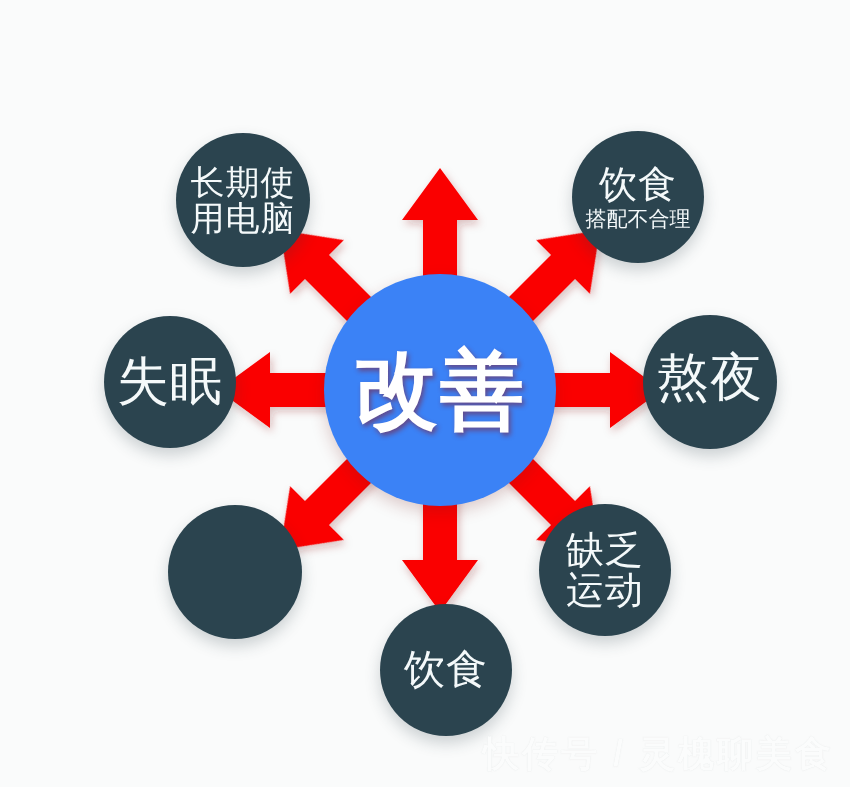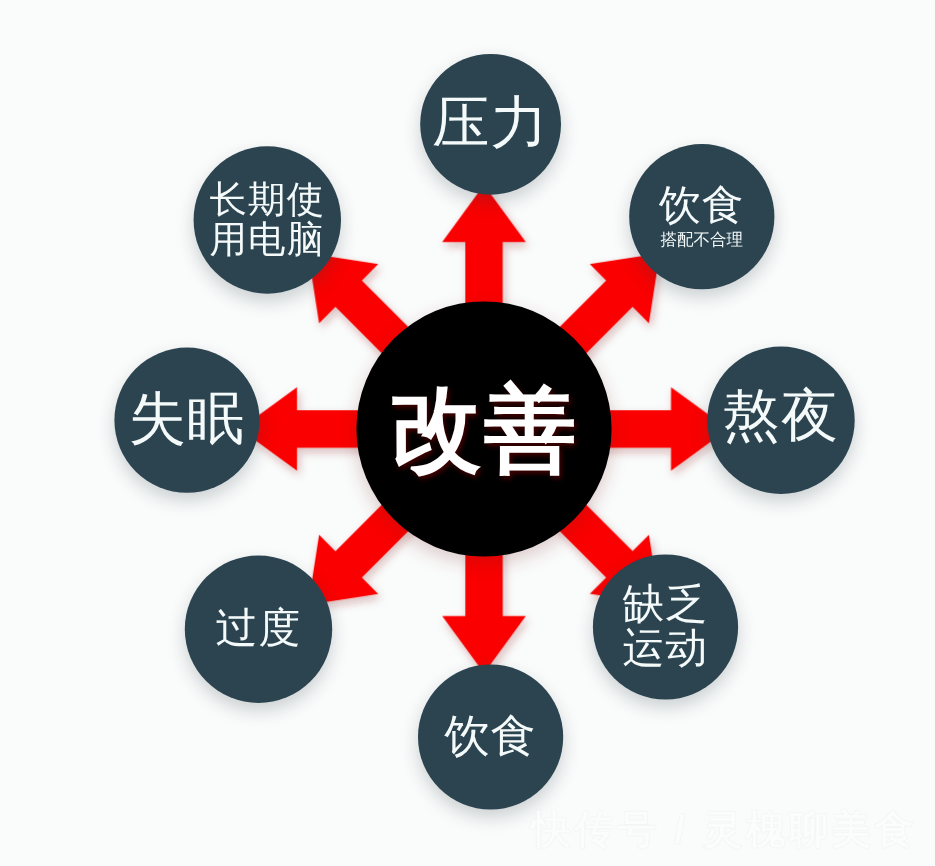--- a/index.html
+++ b/index.html
@@ -32,21 +32,21 @@
     display: flex;
     align-items: center;
     justify-content: center;
     box-sizing: border-box;
   }
   #center-node {
     width: 232px;
     height: 232px;
     left: 324px;
     top: 274px;
-    background: #000000;
+    background: #3b82f6;
     box-shadow: 0 6px 16px rgba(120,30,30,0.22);
     z-index: 5;
   }
   #center-label {
     color: #ffffff;
     font-size: 84px;
     font-weight: 700;
     letter-spacing: 2px;
     line-height: 1;
     text-shadow: 2px 3px 5px rgba(150,0,0,0.45);
@@ -69,21 +69,21 @@
   }
   .node .ln {
     color: #f4f9fa;
     font-weight: 300;
     line-height: 1.06;
     white-space: nowrap;
     letter-spacing: 1px;
   }
   .node .ln.big   { font-size: 46px; }
   .node .ln.mid   { font-size: 41px; }
-  .node .ln.small { font-size: 15px; letter-spacing: 0px; margin-top: 3px; }
+  .node .ln.small { font-size: 21px; letter-spacing: 0px; margin-top: 3px; }
 
   
   #node-top        { width: 128px; height: 128px; left: 382px; top: 49px; }
   #node-topright   { width: 132px; height: 132px; left: 572px; top: 131px; }
   #node-right      { width: 134px; height: 134px; left: 643px; top: 315px; font-family: Liberation Mono, monospace; }
   #node-bottomright{ width: 132px; height: 132px; left: 539px; top: 504px; text-align: center; }
   #node-bottom     { width: 132px; height: 132px; left: 380px; top: 604px; }
   #node-bottomleft { width: 134px; height: 134px; left: 168px; top: 505px; }
   #node-left       { width: 132px; height: 132px; left: 104px; top: 316px; }
   #node-topleft    { width: 134px; height: 134px; left: 176px; top: 133px; }
@@ -155,44 +155,40 @@
       <g transform="translate(440,390) rotate(315) translate(100,0)">
           <use href="#arrow-shape"></use>
         </g>
     </g>
   </svg>
 
   <div class="hub" id="center-node">
     <span id="center-label">改善</span>
   </div>
 
-  <div class="node" id="node-top">
-    <span class="ln big">压力</span>
-  </div>
 
   <div class="node" id="node-topright">
     <span class="ln mid">饮食</span>
     <span class="ln small">搭配不合理</span>
   </div>
 
   <div class="node" id="node-right">
     <span class="ln big">熬夜</span>
   </div>
 
   <div class="node" id="node-bottomright">
     <span class="ln mid">缺乏</span>
     <span class="ln mid">运动</span>
   </div>
 
   <div class="node" id="node-bottom">
     <span class="ln mid">饮食</span>
   </div>
 
   <div class="node" id="node-bottomleft">
-    <span class="ln mid">过度</span>
   </div>
 
   <div class="node" id="node-topleft">
     <span class="ln mid">长期使</span>
     <span class="ln mid">用电脑</span>
   </div>
 
   <div class="node" id="node-left">
     <span class="ln big">失眠</span>
   </div>

